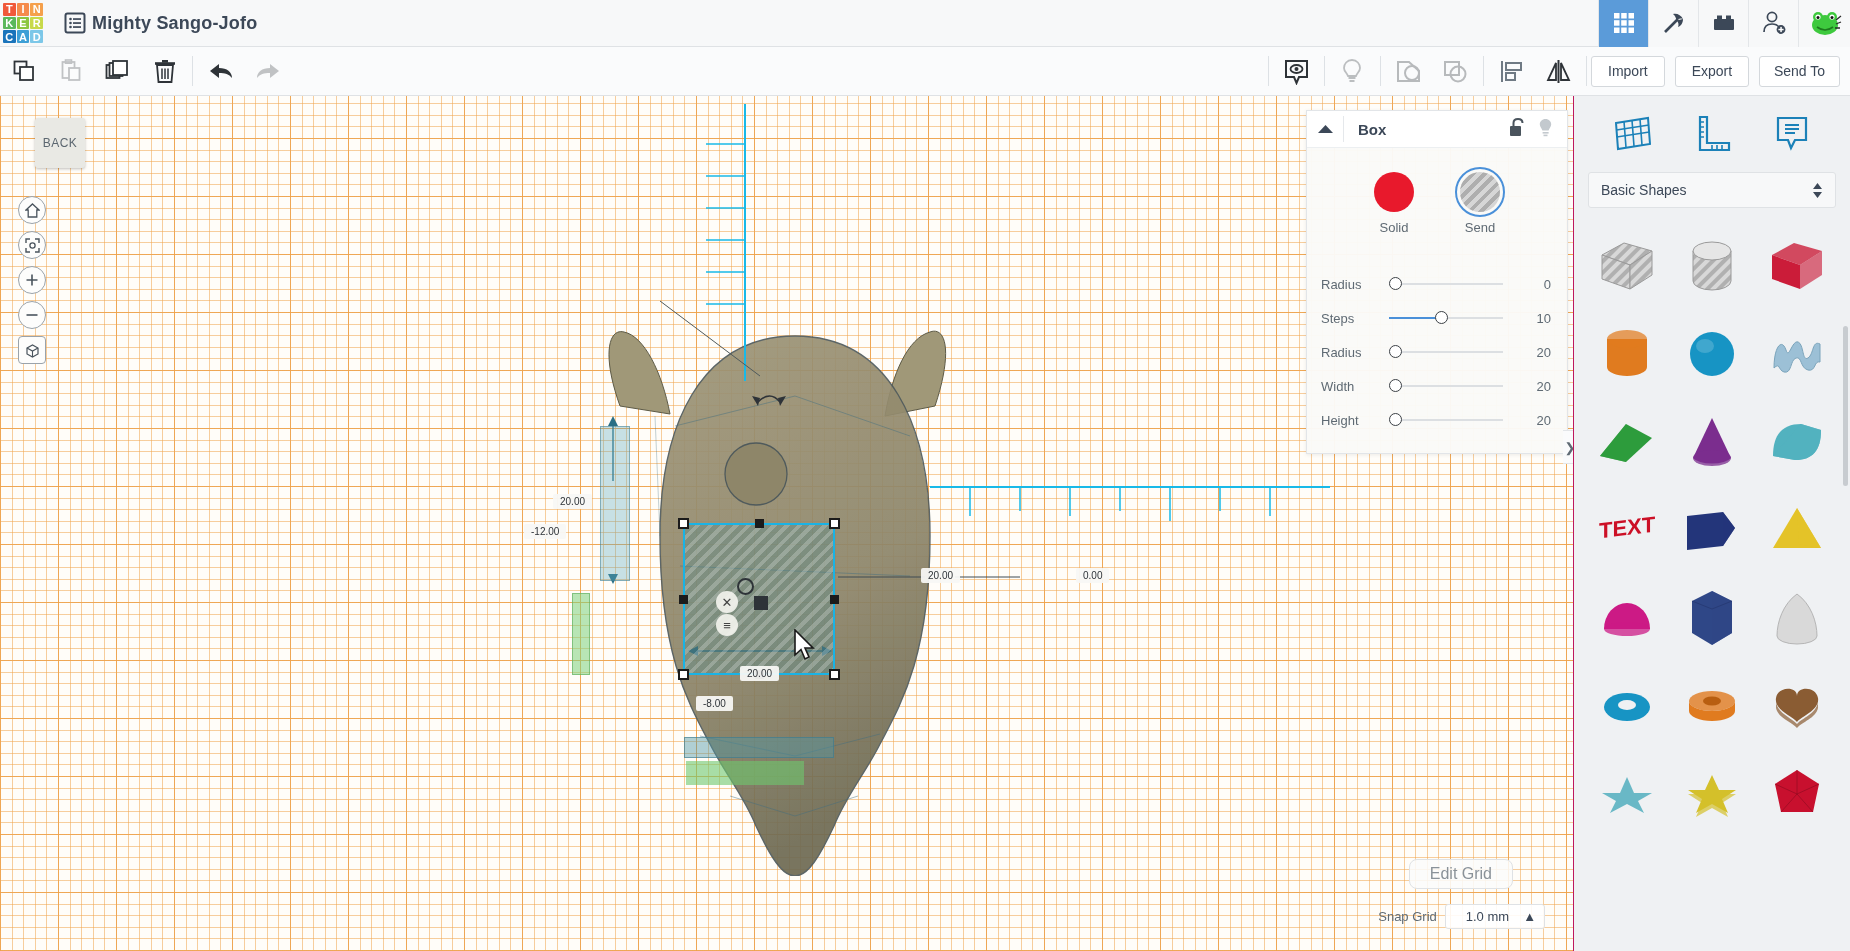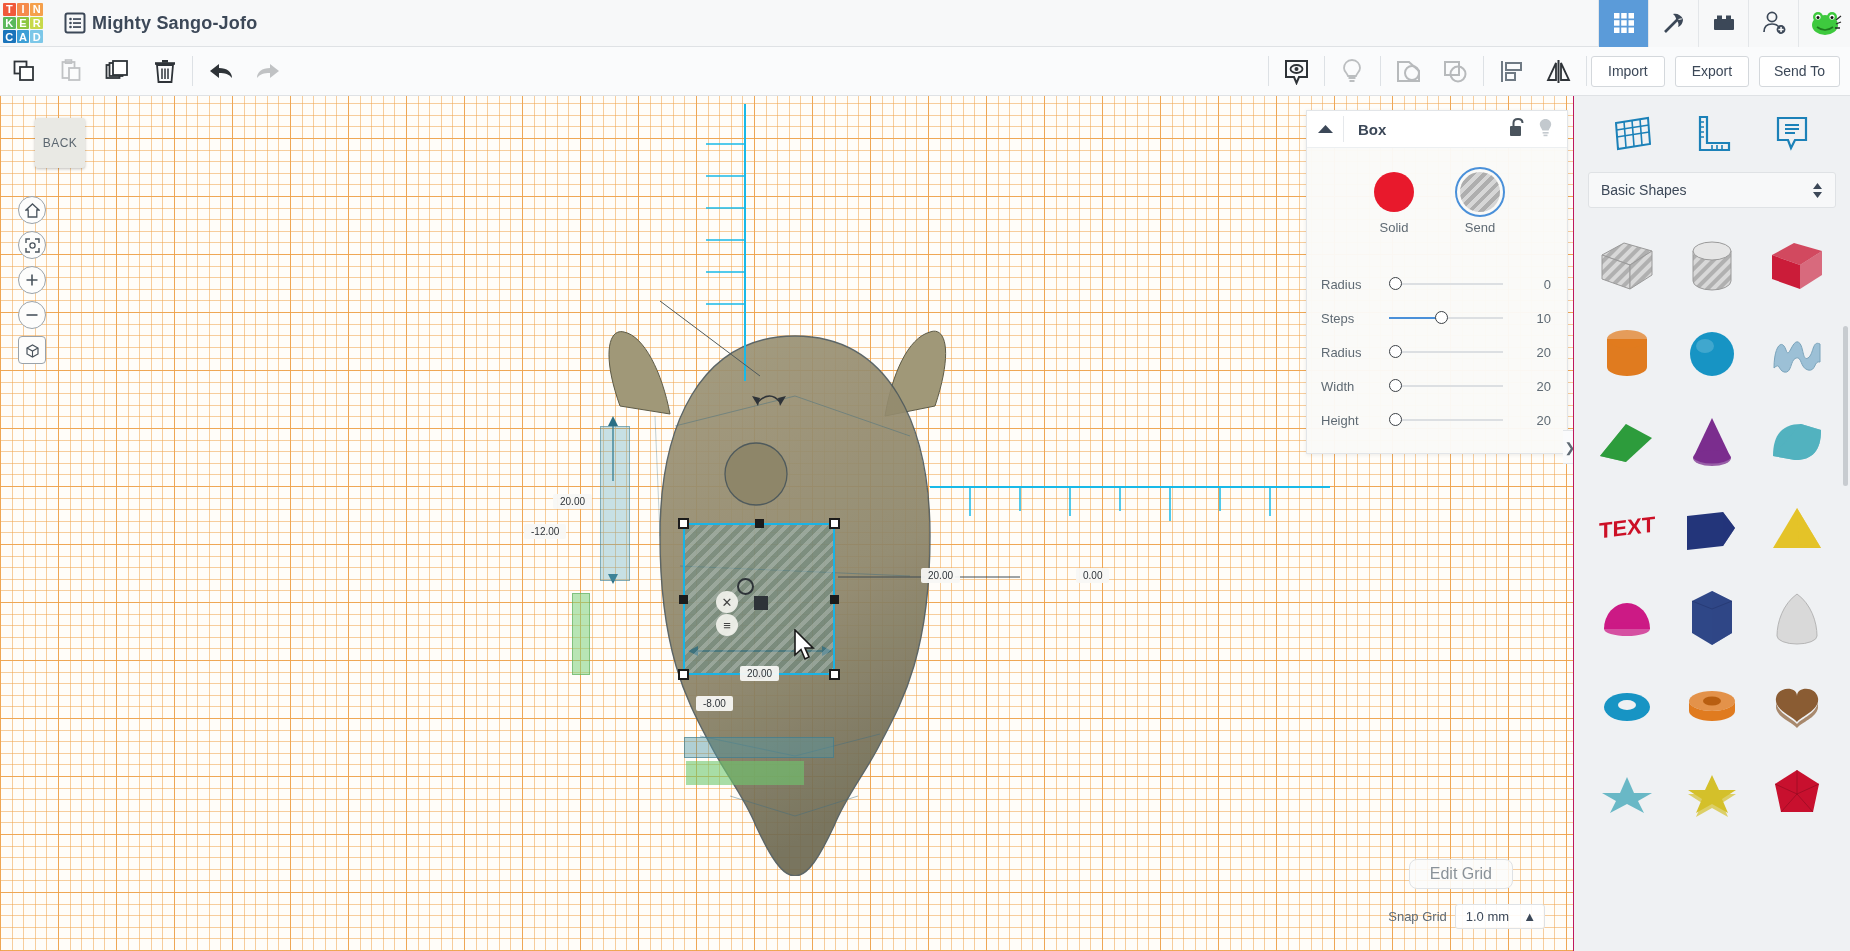--- a/index.html
+++ b/index.html
@@ -97,21 +97,21 @@
     background: rgba(252,252,250,.88); font-size: 16px; color: #8a9299;
   }
   .snap-row {
     position: absolute; right: 28px; bottom: 22px;
     display: flex; align-items: center; gap: 8px;
     font-size: 13px; color: #5f6a73;
   }
   .snap-select {
     display: flex; align-items: center; gap: 14px;
     border: 1px solid #dfe2e5; border-radius: 3px; background: rgba(255,255,255,.9);
-    padding: 4px 8px 4px 10px; font-size: 13px; color: #3c4858; text-align: center;
+    padding: 4px 8px 4px 20px; font-size: 13px; color: #3c4858; text-align: center;
   }
 
   
   .model { position: absolute; left: 580px; top: 140px; }
   .sel-box {
     position: absolute; left: 683px; top: 427px; width: 152px; height: 152px;
     background: rgba(90,140,140,.42);
     border: 2px solid #19b3e6;
     background-image: repeating-linear-gradient(-45deg, rgba(255,255,255,.22) 0 4px, transparent 4px 9px);
   }

